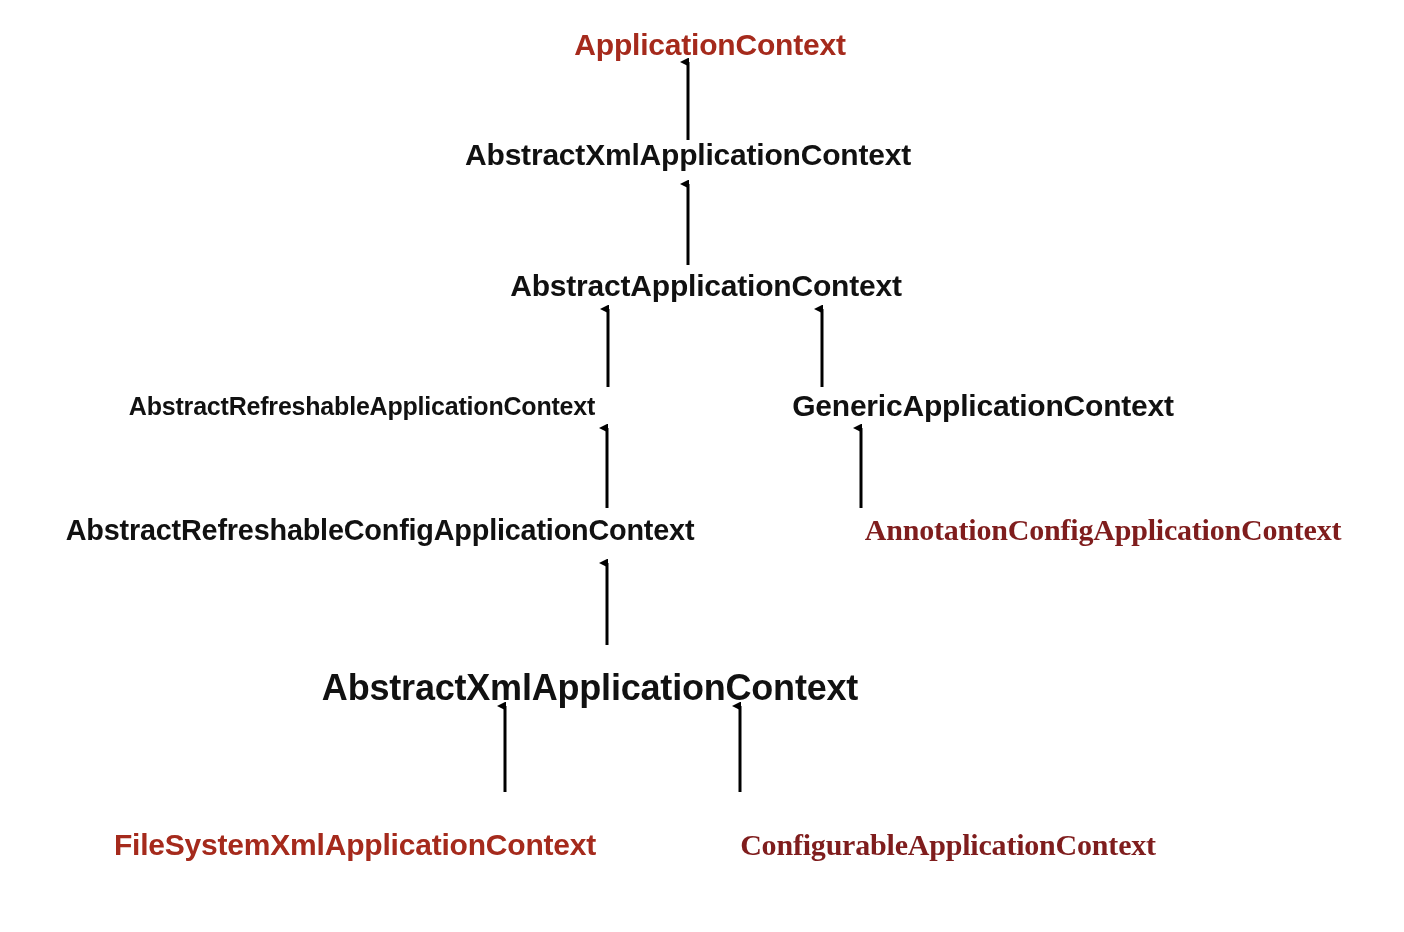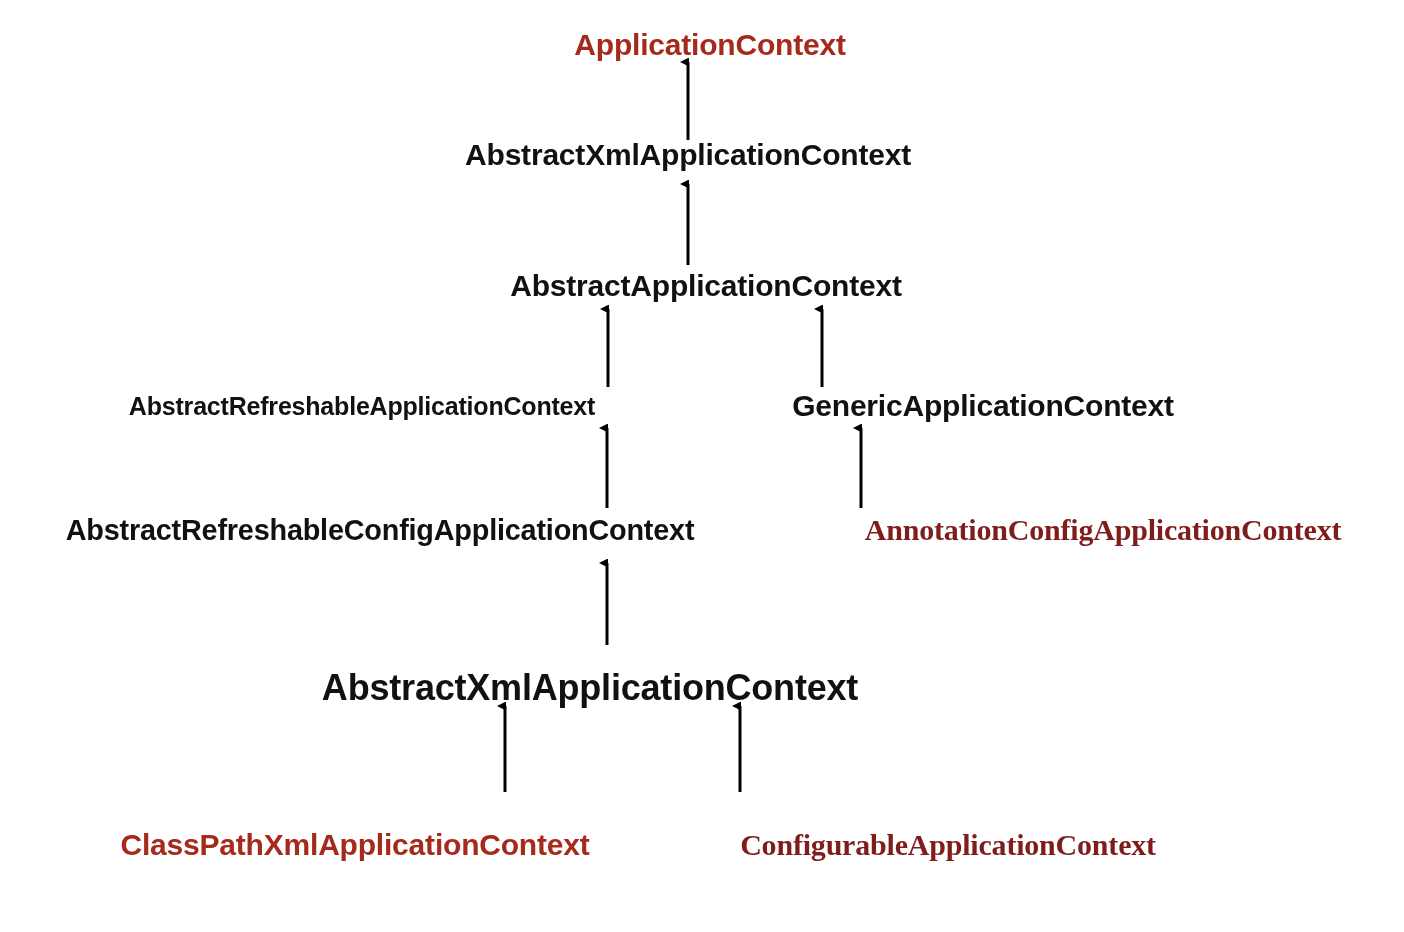--- a/index.html
+++ b/index.html
@@ -69,17 +69,17 @@
 
   <div id="node-layer">
       <div class="node-label tone-red" style="left: 710px; top: 45px; font-size: 30px;">ApplicationContext</div>
       <div class="node-label tone-dark" style="left: 688px; top: 155px; font-size: 30px;">AbstractXmlApplicationContext</div>
       <div class="node-label tone-dark" style="left: 706px; top: 286px; font-size: 30px;">AbstractApplicationContext</div>
       <div class="node-label tone-dark" style="left: 362px; top: 406px; font-size: 25px;">AbstractRefreshableApplicationContext</div>
       <div class="node-label tone-dark" style="left: 983px; top: 406px; font-size: 30px; text-align: center;">GenericApplicationContext</div>
       <div class="node-label tone-dark squeeze" style="left: 380px; top: 530px; font-size: 30px;">AbstractRefreshableConfigApplicationContext</div>
       <div class="node-label tone-green" style="left: 1103px; top: 530px; font-size: 30px;">AnnotationConfigApplicationContext</div>
       <div class="node-label tone-dark" style="left: 590px; top: 688px; font-size: 36px;">AbstractXmlApplicationContext</div>
-      <div class="node-label tone-red" style="left: 355px; top: 845px; font-size: 30px;">ClassPathXmlApplicationContext</div>
+      <div class="node-label tone-red" style="left: 355px; top: 845px; font-size: 30px;">FileSystemXmlApplicationContext</div>
       <div class="node-label tone-green" style="left: 948px; top: 845px; font-size: 30px;">ConfigurableApplicationContext</div>
     </div>
 
 </div>
 
 </body></html>

